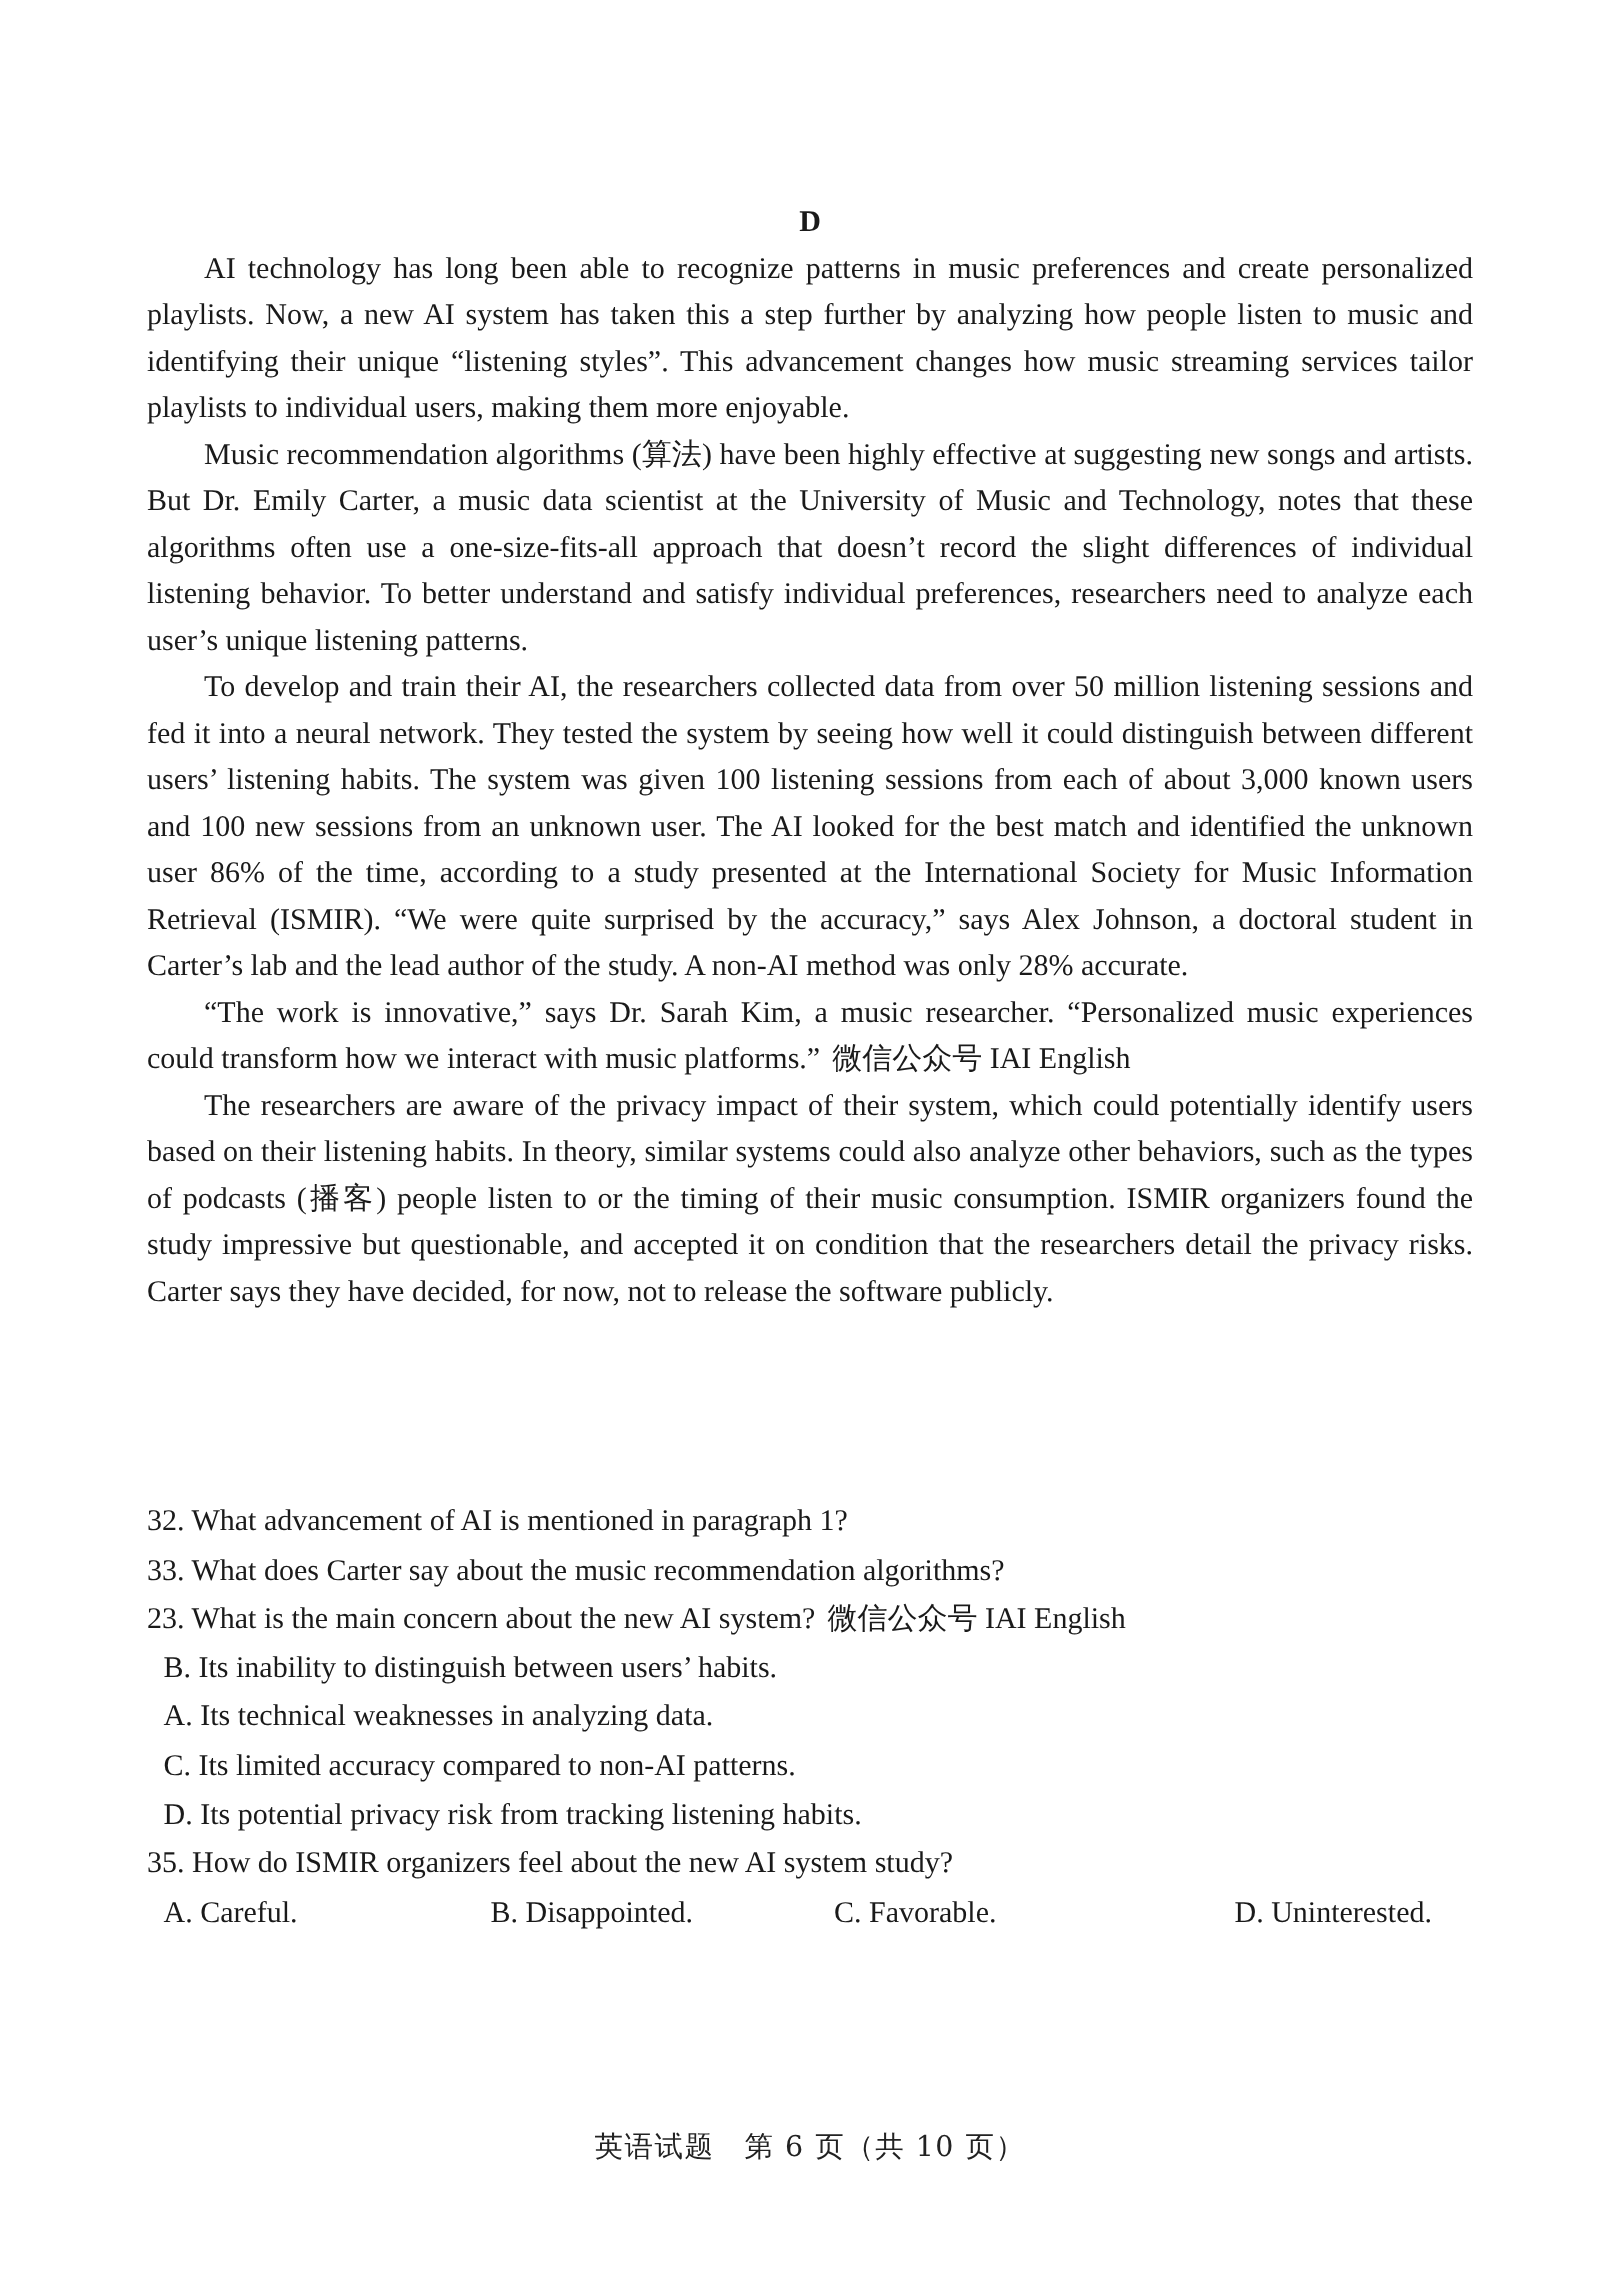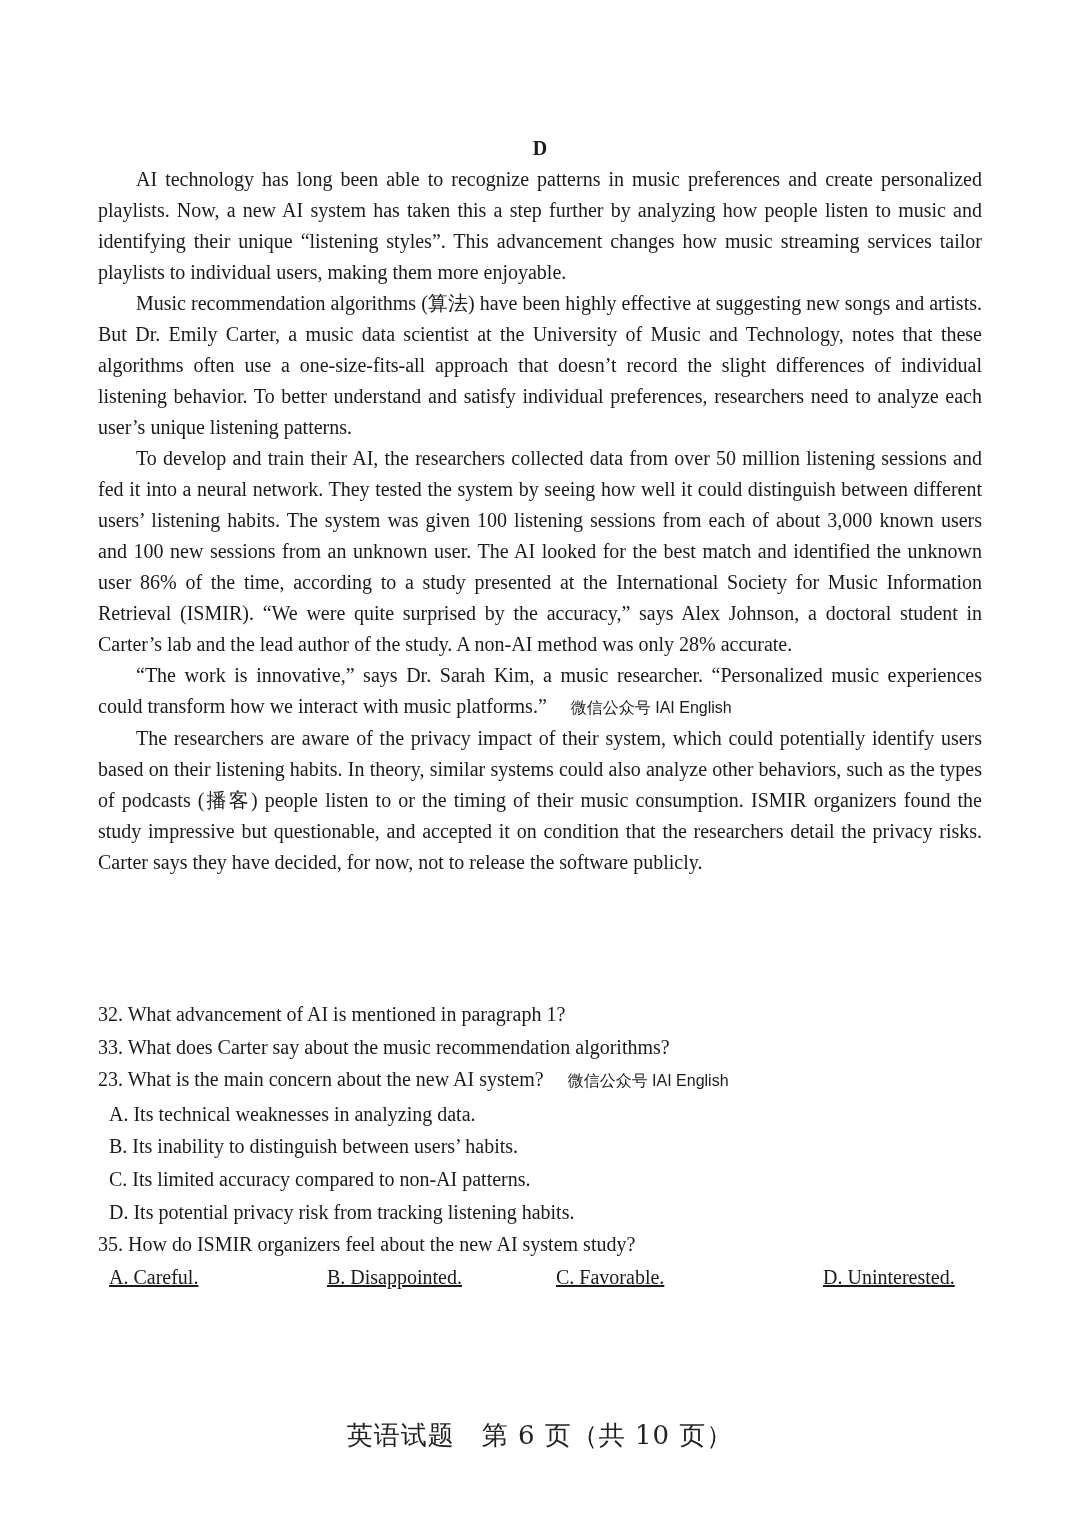--- a/index.html
+++ b/index.html
@@ -10,30 +10,30 @@
   }
   .page { position: absolute; left: 98px; top: 134px; width: 884px; }
   .section-title {
     text-align: center; font-weight: bold; font-size: 20px;
     line-height: 28px; height: 30px; margin: 0;
   }
   .para {
     font-size: 20px; line-height: 31px; margin: 0;
     text-align: justify; text-indent: 38px;
   }
-  .wm { font-family: Liberation Sans, sans-serif; font-size: 16px; margin-left: 24px; }
+  .wm { font-family: Liberation Serif, serif; font-size: 20px; margin-left: 8px; }
   .questions { position: absolute; left: 98px; top: 998px; width: 884px; }
   .q { font-size: 20px; line-height: 32.6px; margin: 0; }
   .opts2 { display: grid; grid-template-columns: 446px 438px; padding-left: 11px; }
   .opts1 { padding-left: 11px; }
-  .opts4 { display: grid; grid-template-columns: 218px 229px 267px 170px; padding-left: 11px; text-decoration: underline; }
+  .opts4 { display: grid; grid-template-columns: 218px 229px 267px 170px; padding-left: 11px; }
   .opt { font-size: 20px; line-height: 32.6px; white-space: nowrap; }
   .footer {
     position: absolute; left: 0; width: 1080px; top: 1418px;
-    text-align: center; font-family: "DejaVu Serif", serif; font-size: 26px;
+    text-align: center; font-family: "DejaVu Serif", serif; font-size: 19px;
     letter-spacing: 1px; color: #222;
   }
 </style>
 </head>
 <body>
 
 <div class="page">
   <p class="section-title">D</p>
   <p class="para">AI technology has long been able to recognize patterns in music preferences and create personalized playlists. Now, a new AI system has taken this a step further by analyzing how people listen to music and identifying their unique “listening styles”. This advancement changes how music streaming services tailor playlists to individual users, making them more enjoyable.</p>
   <p class="para">Music recommendation algorithms (算法) have been highly effective at suggesting new songs and artists. But Dr. Emily Carter, a music data scientist at the University of Music and Technology, notes that these algorithms often use a one-size-fits-all approach that doesn’t record the slight differences of individual listening behavior. To better understand and satisfy individual preferences, researchers need to analyze each user’s unique listening patterns.</p>
@@ -45,22 +45,22 @@
 <div class="questions">
   <div>
     <p class="q">32. What advancement of AI is mentioned in paragraph 1?</p>
   </div>
   <div>
     <p class="q">33. What does Carter say about the music recommendation algorithms?</p>
   </div>
   <div>
     <p class="q"><span>23. What is the main concern about the new AI system?</span><span class="wm">微信公众号 IAI English</span></p>
     <div class="opts1">
+      <div class="opt">B. Its inability to distinguish between users’ habits.</div>
       <div class="opt">A. Its technical weaknesses in analyzing data.</div>
-      <div class="opt">B. Its inability to distinguish between users’ habits.</div>
       <div class="opt">C. Its limited accuracy compared to non-AI patterns.</div>
       <div class="opt">D. Its potential privacy risk from tracking listening habits.</div>
     </div>
   </div>
   <div>
     <p class="q">35. How do ISMIR organizers feel about the new AI system study?</p>
     <div class="opts4">
       <span class="opt">A. Careful.</span>
       <span class="opt">B. Disappointed.</span>
       <span class="opt">C. Favorable.</span>

